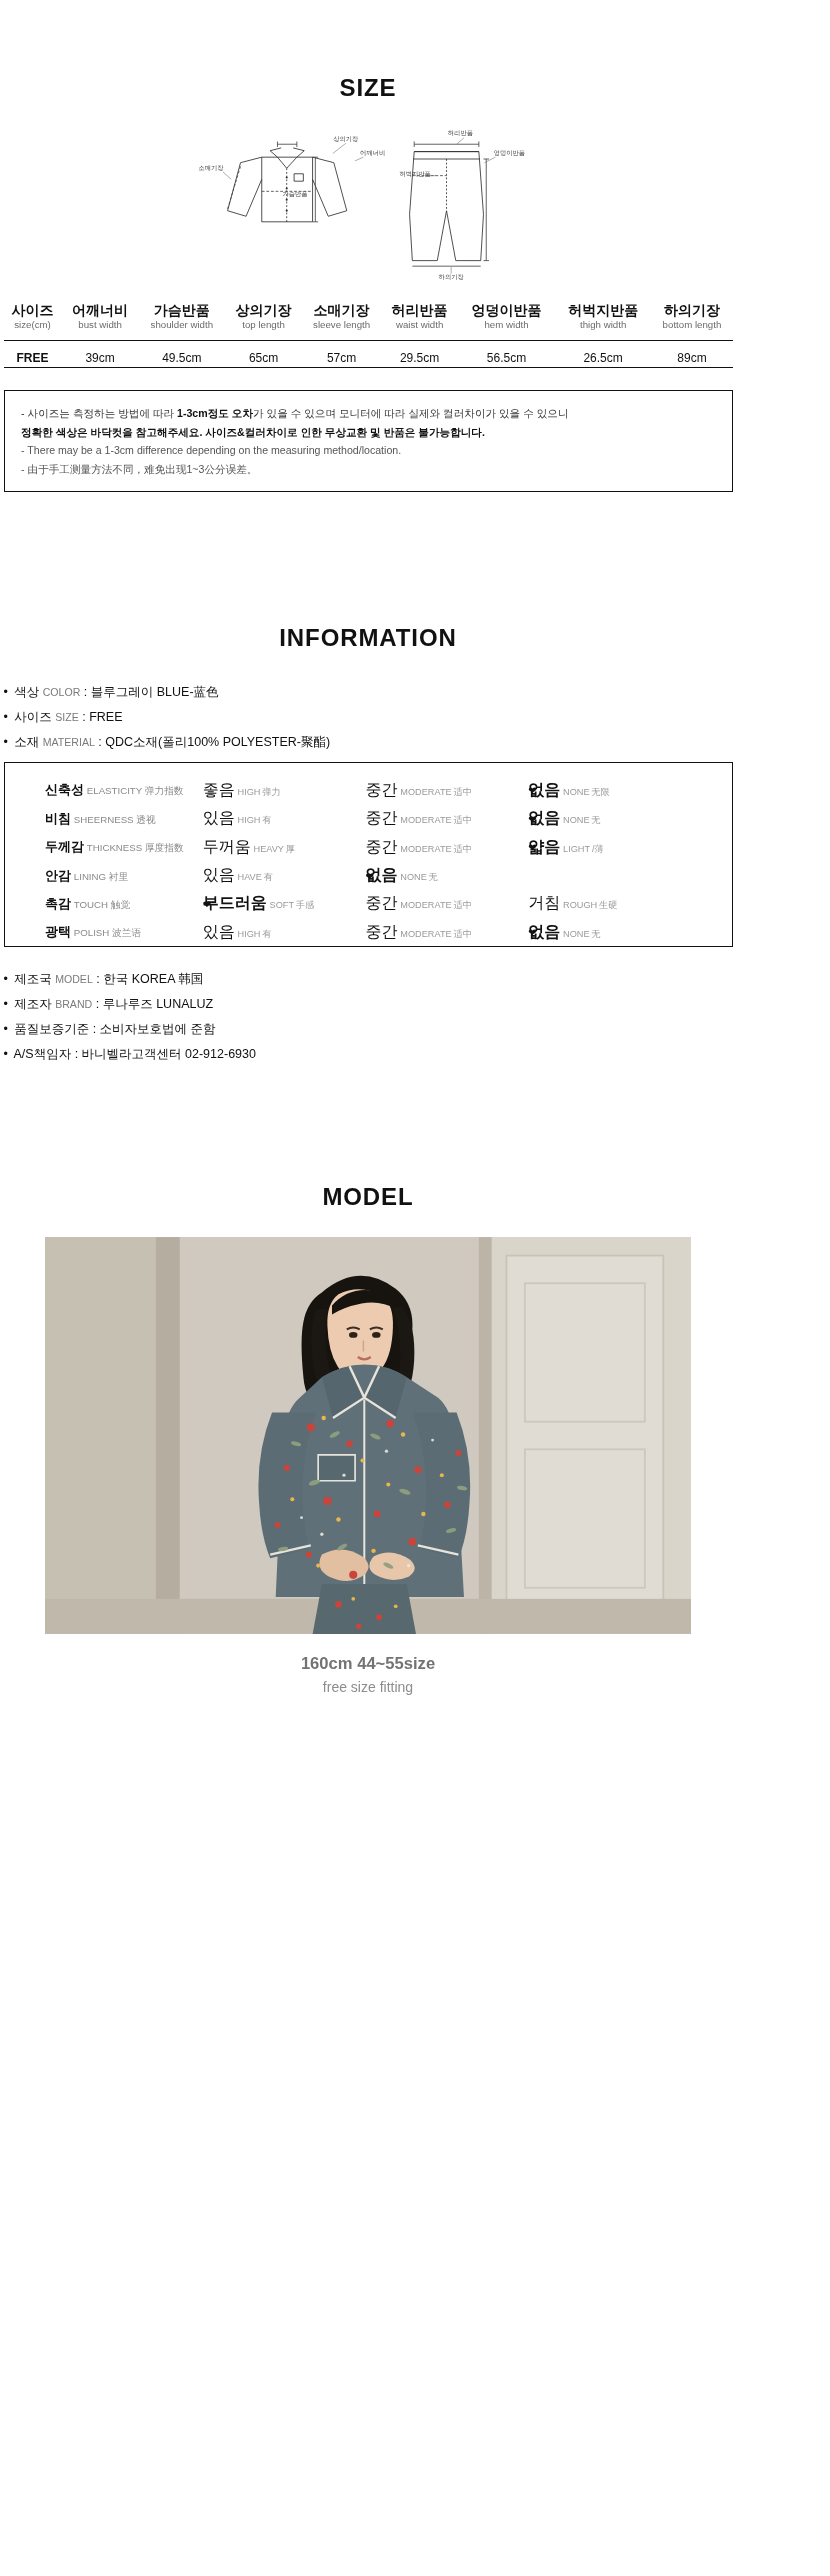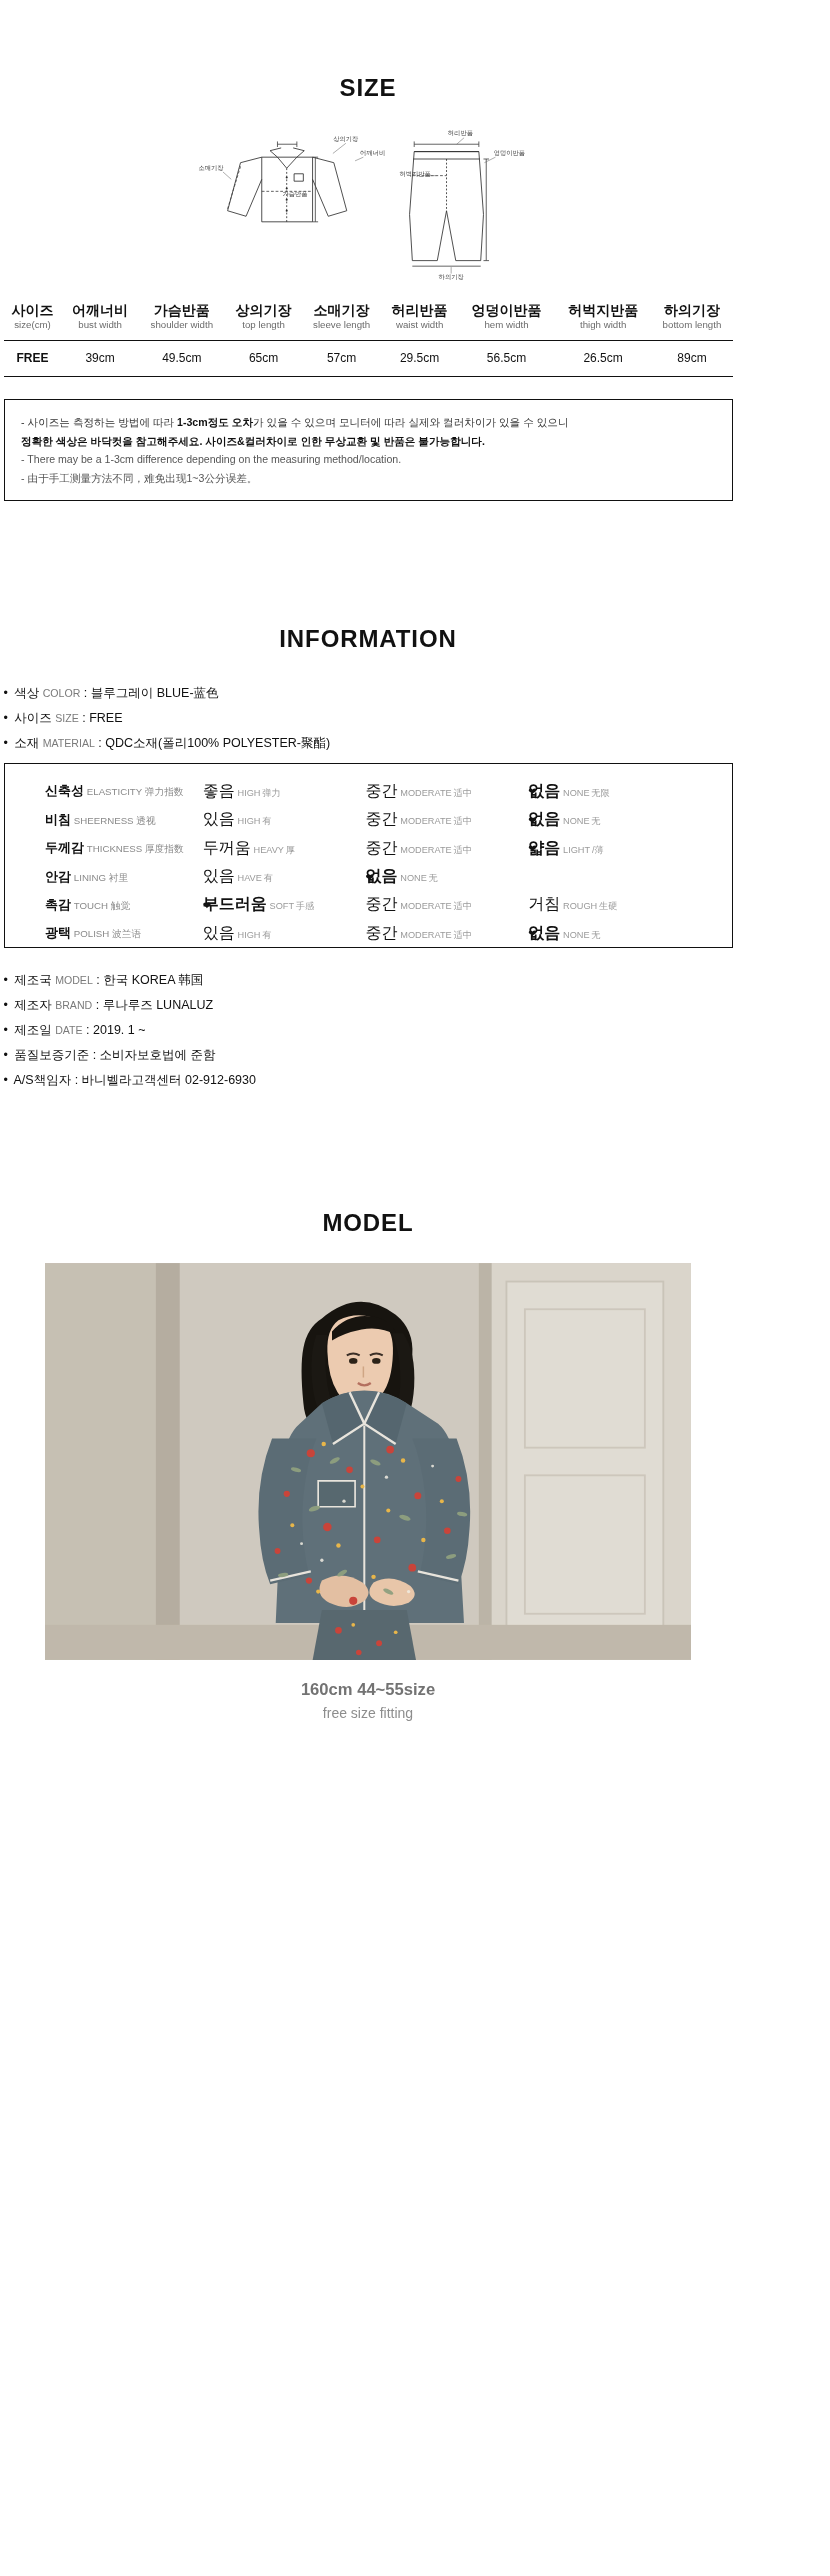--- a/index.html
+++ b/index.html
@@ -38,30 +38,30 @@
     vertical-align: middle;
   }
   .size-table thead th {
     padding: 5.5px 0 8.3px 0;
     border-bottom: 1.8px solid #111;
     font-weight: bold;
   }
   .hd-ko { display: block; font-size: 14px; color: #111; line-height: 1.3; }
   .hd-en { display: block; font-size: 9.7px; color: #6b6b6b; font-weight: normal; line-height: 1.3; }
   .size-table tbody td {
-    padding: 10px 0 11px 0;
+    padding: 10px 0 2px 0;
     border-bottom: 0.9px solid #111;
     font-size: 12px;
     color: #111;
   }
   .size-table tbody td.first { font-weight: bold; font-size: 12px; }
 
   .notice-box {
     width: 729px;
-    margin: 22px auto 4px auto;
+    margin: 22px auto 12px auto;
     border: 1.8px solid #111;
     padding: 13px 16.6px 13px 16.6px;
   }
   .notice-line {
     font-size: 10.6px;
     color: #333;
     line-height: 1.75;
   }
   .notice-line .bold { font-weight: bold; color: #111; }
   .notice-line.gray { color: #555; }
@@ -425,26 +425,20 @@
         <span class="dot">•</span>
         <span class="ko">제조국</span>
         <span class="en">MODEL</span>
         <span class="ko">: 한국 KOREA 韩国</span>
       </div>
       <div class="bullet">
         <span class="dot">•</span>
         <span class="ko">제조자</span>
         <span class="en">BRAND</span>
         <span class="ko">: 루나루즈 LUNALUZ</span>
-      </div>
-      <div class="bullet">
-        <span class="dot">•</span>
-        <span class="ko">제조일</span>
-        <span class="en">DATE</span>
-        <span class="ko">: 2019. 1 ~</span>
       </div>
       <div class="bullet">
         <span class="dot">•</span>
         <span class="ko">품질보증기준</span>
         <span class="ko">: 소비자보호법에 준함</span>
       </div>
       <div class="bullet">
         <span class="dot">•</span>
         <span class="ko">A/S책임자</span>
         <span class="ko">: 바니벨라고객센터 02-912-6930</span>

